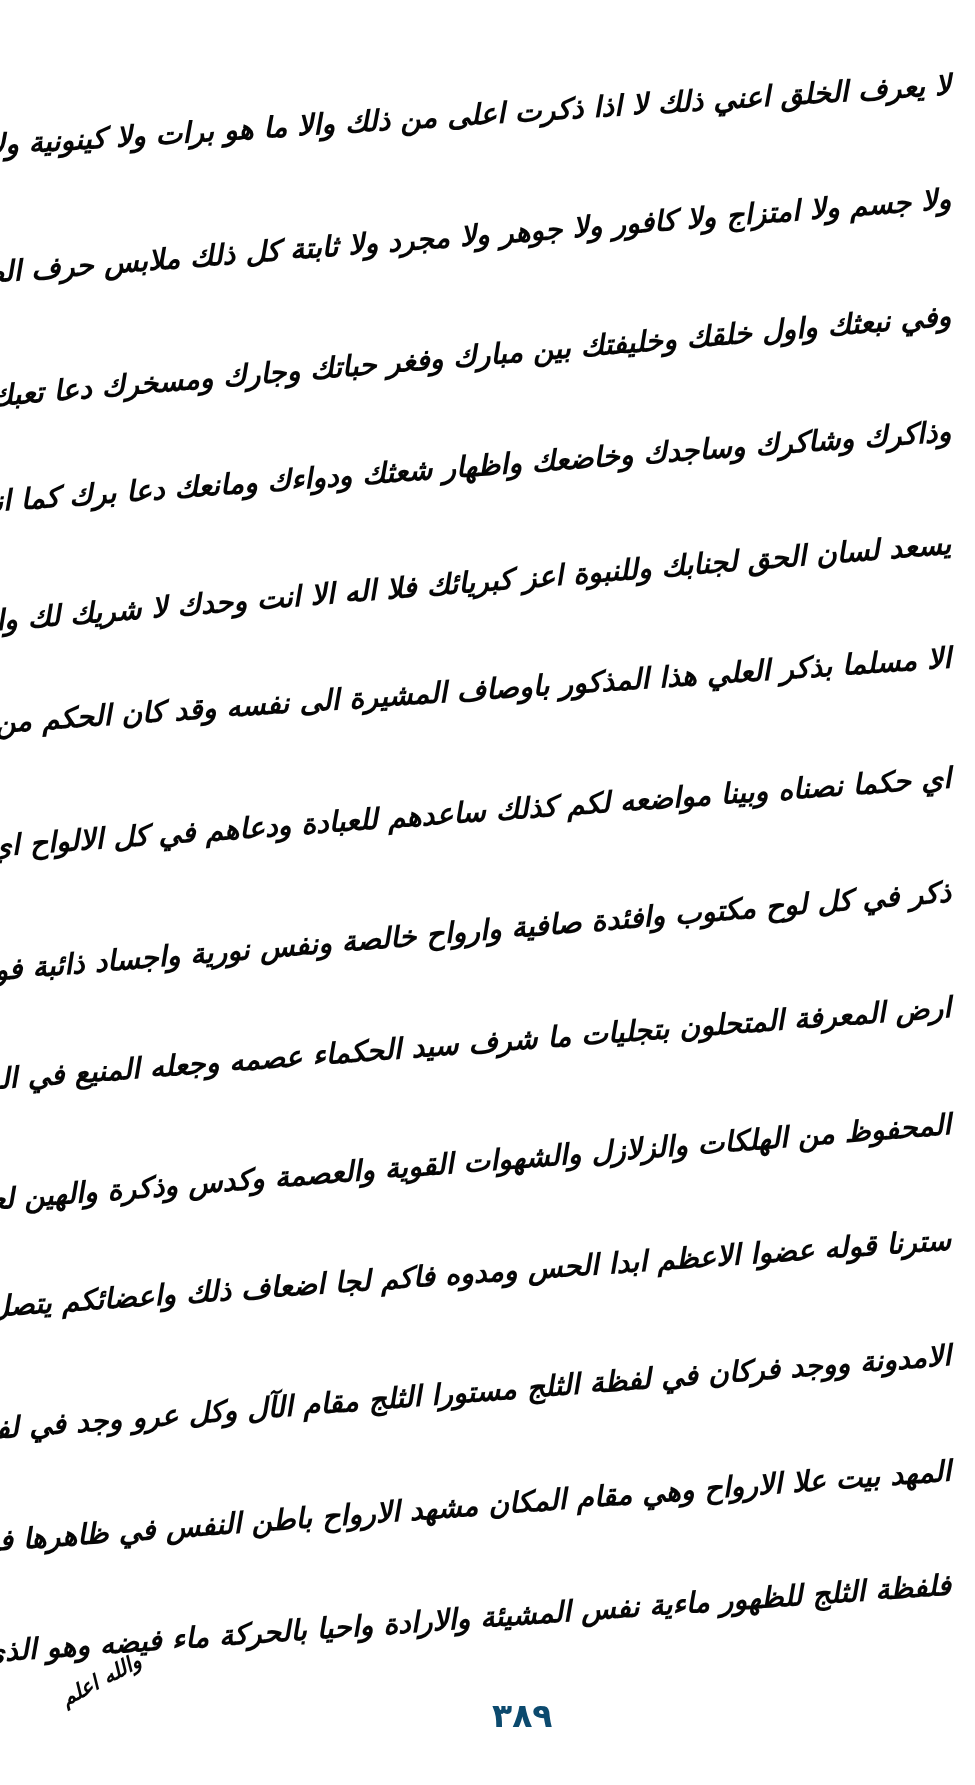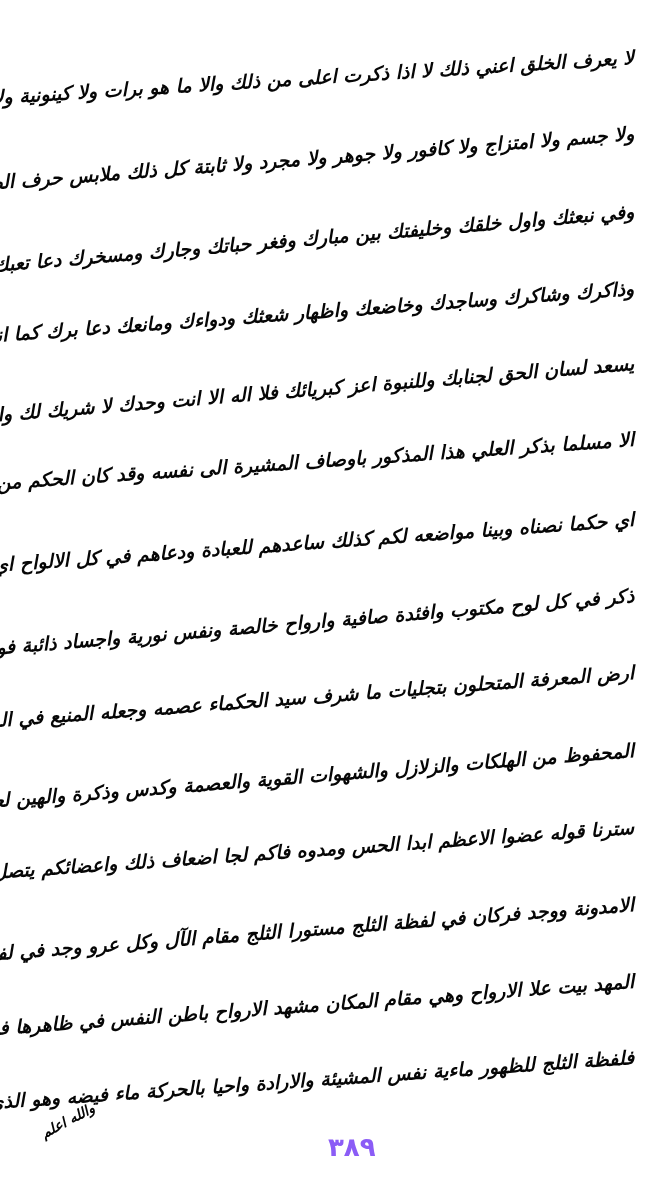--- a/index.html
+++ b/index.html
@@ -65,23 +65,23 @@
     transform-origin: 0 50%;
     white-space: nowrap;
   }
   .page-number {
     position: absolute;
     left: 328px;
     top: 1132px;
     direction: rtl;
     font-family: "DejaVu Sans", sans-serif;
     font-weight: 700;
-    font-size: 26px;
+    font-size: 22px;
     letter-spacing: 5px;
-    color: #8b5cf6;
+    color: #0c4a6e;
     white-space: nowrap;
     text-align: center;
   }
 </style>
 </head>
 <body>
 
 <div class="page">
 
   <div>

